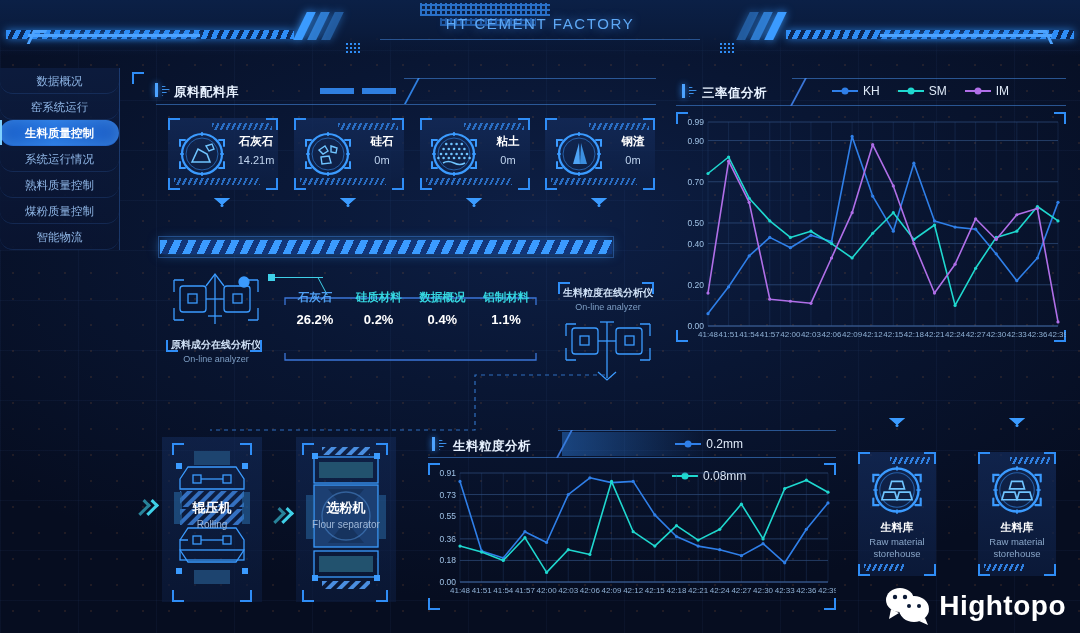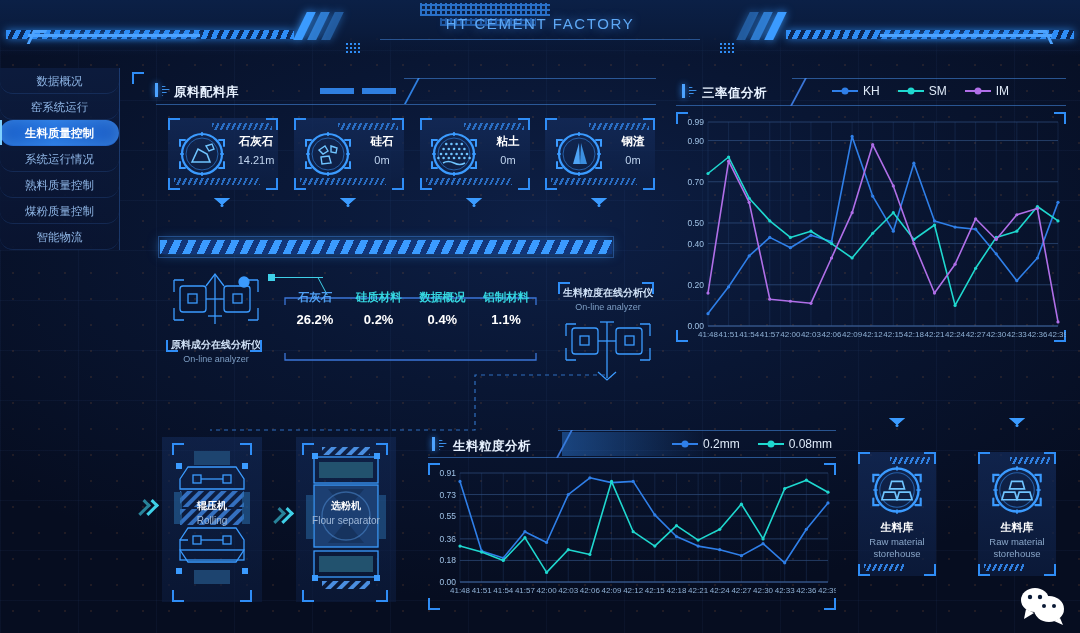--- a/index.html
+++ b/index.html
@@ -193,21 +193,21 @@
   .analyzer-sub { font-size: 9px; color: #7e9ec4; text-align: center; margin-top: 2px; white-space: nowrap; }
 
   
   .machine {
     position: absolute; width: 100px; height: 165px;
     background: linear-gradient(180deg, rgba(20,44,92,.55), rgba(13,30,66,.55));
   }
   .machine-label {
     position: absolute; left: 0; right: 0; top: 62px; text-align: center; z-index: 5;
   }
-  .machine-name { font-size: 10px; color: #ffffff; font-weight: bold; }
+  .machine-name { font-size: 13px; color: #ffffff; font-weight: bold; }
   .machine-sub { font-size: 10px; color: #9fb8d8; margin-top: 2px; }
 
   .arrow-rt { position: absolute; width: 22px; height: 16px; }
   .arrow-rt i {
     position: absolute; top: 0; width: 9px; height: 15px;
     border-top: 3px solid #3fd0e8; border-right: 3px solid #3fd0e8;
     transform: rotate(45deg);
   }
   .arrow-rt i:nth-child(1) { left: 0; opacity: .6; }
   .arrow-rt i:nth-child(2) { left: 8px; }
@@ -782,21 +782,21 @@
       <circle cx="382" cy="209.87878787878788" r="1.6" fill="#b06fe8"></circle>
     </svg>
 
   <div class="title-mark" style="left:432px; top:437px;"></div>
   <div class="title-chev" style="left:439px; top:438px;"></div>
   <div class="panel-title" style="left:453px; top:438px;">生料粒度分析</div>
   <div class="hdr-line" style="left:428px; top:457px; width:408px;"></div>
   <div style="position:absolute; left:556px; top:430px; width:2px; height:28px; background:#3b76d8; transform:skewX(-28deg); transform-origin:bottom;"></div>
   <div class="hdr-line" style="left:558px; top:430px; width:278px;"></div>
   <div style="position:absolute; left:562px; top:432px; width:150px; height:24px; background:linear-gradient(90deg, rgba(47,127,224,.45), rgba(47,127,224,0));"></div>
-  <div class="legend" id="legend2" style="left:672px; top:437px;">
+  <div class="legend" id="legend2" style="left:672px; top:437px;flex-direction:column;">
       <div class="lg">
         <span class="lg-line" style="background: rgb(47, 127, 232); --c: #2f7fe8; position: relative;">
           <span style="position: absolute; left: 50%; top: 50%; transform: translate(-50%, -50%); width: 7px; height: 7px; border-radius: 50%; background: rgb(47, 127, 232);"></span>
         </span>
         <span class="lg-txt">0.2mm</span>
       </div>
       <div class="lg">
         <span class="lg-line" style="background: rgb(31, 216, 207); --c: #1fd8cf; position: relative;">
           <span style="position: absolute; left: 50%; top: 50%; transform: translate(-50%, -50%); width: 7px; height: 7px; border-radius: 50%; background: rgb(31, 216, 207);"></span>
         </span>
@@ -901,14 +901,15 @@
     <svg width="46" height="38" viewBox="0 0 46 38">
       <ellipse cx="15" cy="13" rx="14" ry="12" fill="#ffffff"></ellipse>
       <polygon points="6,22 4,32 14,26" fill="#ffffff"></polygon>
       <ellipse cx="29" cy="22" rx="15" ry="13" fill="#ffffff"></ellipse>
       <polygon points="40,31 43,38 34,34" fill="#ffffff"></polygon>
       <circle cx="10" cy="10" r="2.2" fill="#0b1a36"></circle>
       <circle cx="20" cy="10" r="2.2" fill="#0b1a36"></circle>
       <circle cx="24" cy="19" r="2" fill="#0b1a36"></circle>
       <circle cx="34" cy="19" r="2" fill="#0b1a36"></circle>
     </svg>
+    <div class="wm-txt">Hightopo</div>
   </div>
 </div>
 
 </body></html>

